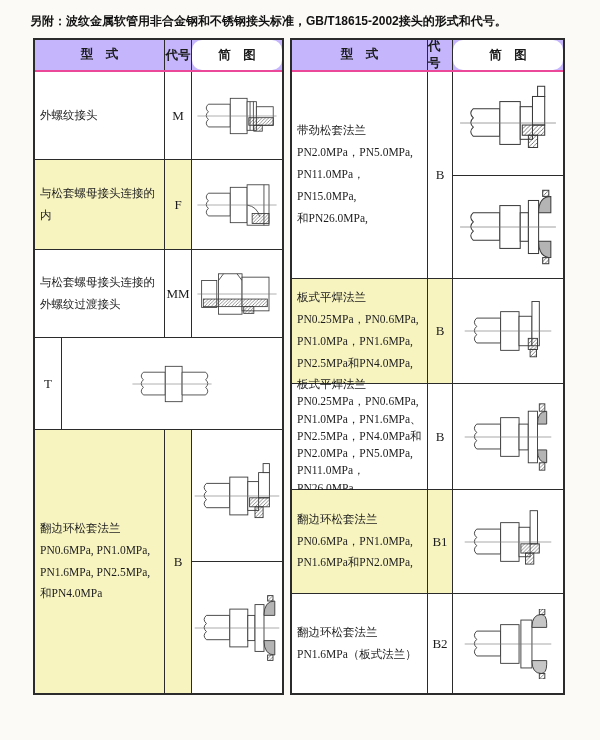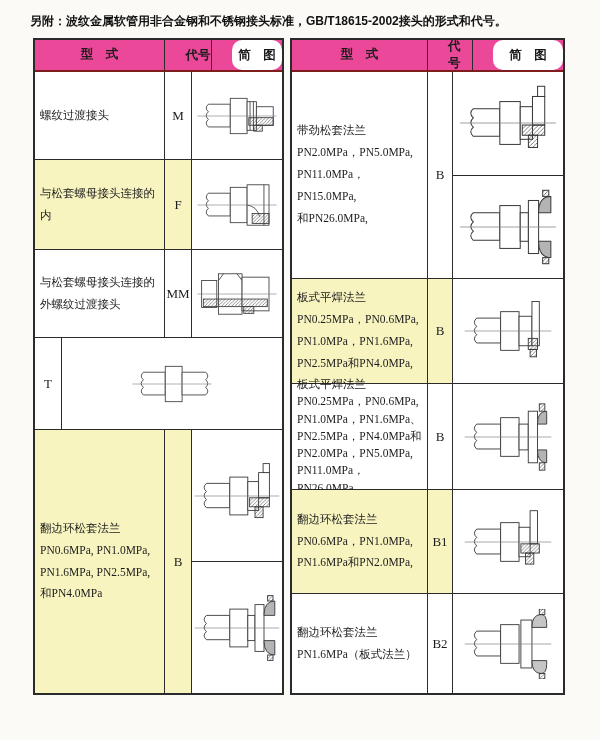--- a/index.html
+++ b/index.html
@@ -7,21 +7,21 @@
   .page{position:relative;width:600px;height:740px;background:#fbfaf6;overflow:hidden;
         font-family:"Liberation Serif","DejaVu Serif",serif;color:#1c1c1c;}
   .title{position:absolute;left:30px;top:13px;font-family:"Liberation Sans","DejaVu Sans",sans-serif;
          font-weight:bold;font-size:12px;color:#111;white-space:nowrap;}
   .tbl{position:absolute;top:38px;border:2px solid #2b2b2b;background:#ffffff;
        display:flex;flex-direction:column;box-sizing:border-box;}
   .tbl-left{left:33px;width:251px;height:657px;}
   .tbl-right{left:290px;width:275px;height:657px;}
   .row{display:flex;flex:none;border-bottom:1px solid #2b2b2b;min-height:0;}
   .row.grow{flex:1;border-bottom:none;}
-  .row.head{background:#ec4899;border-bottom:2px solid #7f1d1d;gap:20px;}
+  .row.head{background:#c4b5fd;border-bottom:2px solid #ec4899;}
   .cell{border-right:1px solid #2b2b2b;box-sizing:border-box;min-width:0;}
   .cell:last-child{border-right:none;}
   .head .cell{display:flex;align-items:center;justify-content:center;
       font-family:"Liberation Sans","DejaVu Sans",sans-serif;font-weight:bold;font-size:12.5px;color:#1b1b1b;}
   .c-type{display:flex;align-items:center;padding:4px 5px;font-size:11.5px;line-height:1.9;
       white-space:pre-line;}
   .c-type.lh-sm{line-height:1.5;}
   .c-code{display:flex;align-items:center;justify-content:center;font-size:13px;}
   .c-diag{flex:1;display:flex;flex-direction:column;background:#fff;border-radius:10px;}
   .tbl-left .c-type{width:130px;}  .tbl-left .c-code{width:27px;}
@@ -137,21 +137,21 @@
   <div class="title">另附：波纹金属软管用非合金钢和不锈钢接头标准，GB/T18615-2002接头的形式和代号。</div>
 
   <div class="tbl tbl-left">
     <div class="row head" style="height:30px">
       <div class="cell c-type">型　式</div>
       <div class="cell c-code">代号</div>
       <div class="cell c-diag">简　图</div>
     </div>
 
     <div class="row" style="height:87px">
-      <div class="cell c-type">螺纹过渡接头</div>
+      <div class="cell c-type">外螺纹接头</div>
       <div class="cell c-code">M</div>
       <div class="cell c-diag">
         <div class="dia">
             <svg viewBox="0 0 100 76">
               <use href="#d-m"></use>
               <line x1="3" y1="38" x2="97" y2="38" stroke="#7a7a7a" stroke-width="0.7"></line>
             </svg>
           </div>
       </div>
     </div>

